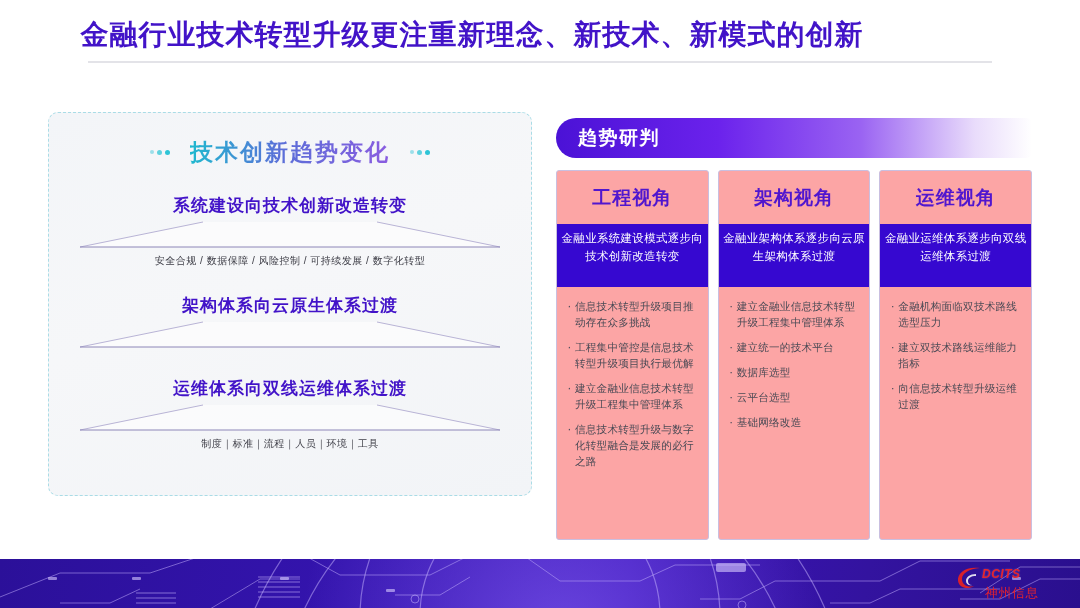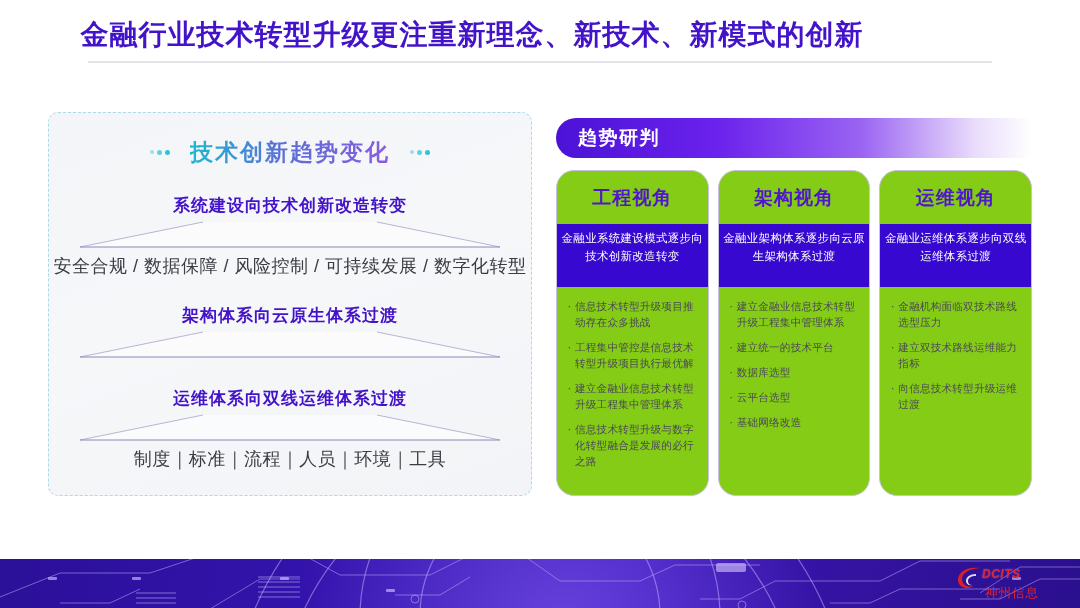--- a/index.html
+++ b/index.html
@@ -56,45 +56,45 @@
   .group.g3{ margin-top:18px; }
   .g-head{
     text-align:center; font-size:17px; font-weight:bold;
     color:#4213C8; letter-spacing:1px; white-space:nowrap;margin-top:26px;
   }
   .funnel{
     position:relative; width:434px; height:30px; margin:4px auto 0;
   }
   .funnel svg{ display:block; }
   .g-items{
-    text-align:center; font-size:18px; color:#3c3c45;
+    text-align:center; font-size:10px; color:#3c3c45;
     letter-spacing:.5px; white-space:nowrap; margin-top:3px;
   }
 
   
   .right-head{
     position:absolute; left:556px; top:118px; width:476px; height:40px;
     border-radius:20px 6px 6px 20px;
     background:linear-gradient(90deg,#4b12d6 0%,#6b22ec 34%,#9a63f2 64%,#e9dcfb 88%,#ffffff 100%);
     display:flex; align-items:center;font-family:Liberation Mono, monospace;
   }
   .right-head-label{
     color:#ffffff; font-size:19px; font-weight:bold;
     letter-spacing:1.5px; margin-left:22px;
   }
 
   .cards{
     position:absolute; left:556px; top:170px; width:476px; height:326px;
     display:flex; gap:9px;
   }
   .card{
-    width:153px; height:326px;
+    width:153px; height:370px;
     border:1px solid #c9bfe0;
-    border-radius:18px;
-    background:#84cc16;
+    border-radius:3px;
+    background:#fca5a5;
     display:flex; flex-direction:column;
     overflow:hidden;
   }
   .card-title{
     height:53px; display:flex; align-items:center; justify-content:center;
     font-size:19px; font-weight:bold; color:#5016cf; letter-spacing:1px;
   }
   .card-sub{
     background:#3608d0; color:#ffffff;
     font-size:11.5px; line-height:18px;

